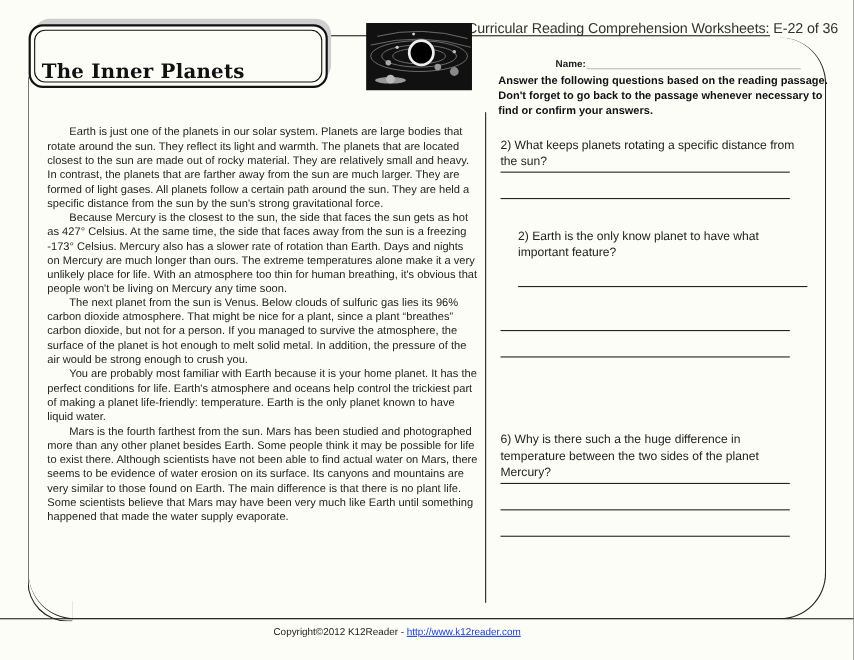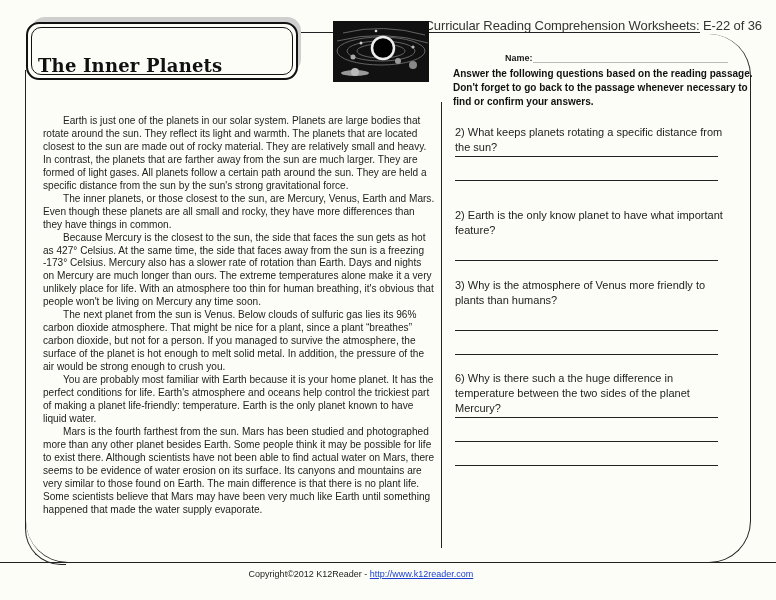--- a/index.html
+++ b/index.html
@@ -124,46 +124,44 @@
     <circle cx="28" cy="22" r="1.5" fill="#ccc"></circle>
     <circle cx="80" cy="26" r="1.6" fill="#bbb"></circle>
     <circle cx="43" cy="10" r="1.3" fill="#ddd"></circle>
     <ellipse cx="22" cy="52" rx="14" ry="3" fill="#999"></ellipse>
     <circle cx="22" cy="51" r="4" fill="#bbb"></circle>
   </svg>
 </div>
 
 <div class="passage">
   <p>Earth is just one of the planets in our solar system. Planets are large bodies that rotate around the sun. They reflect its light and warmth. The planets that are located closest to the sun are made out of rocky material. They are relatively small and heavy. In contrast, the planets that are farther away from the sun are much larger. They are formed of light gases. All planets follow a certain path around the sun. They are held a specific distance from the sun by the sun's strong gravitational force.</p>
-  <p>The inner planets, or those closest to the sun, are Mercury, Venus, Earth and Mars. Even though these planets are all small and rocky, they have more differences than they have things in common.</p>
   <p>Because Mercury is the closest to the sun, the side that faces the sun gets as hot as 427° Celsius. At the same time, the side that faces away from the sun is a freezing -173° Celsius. Mercury also has a slower rate of rotation than Earth. Days and nights on Mercury are much longer than ours. The extreme temperatures alone make it a very unlikely place for life. With an atmosphere too thin for human breathing, it's obvious that people won't be living on Mercury any time soon.</p>
   <p>The next planet from the sun is Venus. Below clouds of sulfuric gas lies its 96% carbon dioxide atmosphere. That might be nice for a plant, since a plant “breathes” carbon dioxide, but not for a person. If you managed to survive the atmosphere, the surface of the planet is hot enough to melt solid metal. In addition, the pressure of the air would be strong enough to crush you.</p>
   <p>You are probably most familiar with Earth because it is your home planet. It has the perfect conditions for life. Earth's atmosphere and oceans help control the trickiest part of making a planet life-friendly: temperature. Earth is the only planet known to have liquid water.</p>
   <p>Mars is the fourth farthest from the sun. Mars has been studied and photographed more than any other planet besides Earth. Some people think it may be possible for life to exist there. Although scientists have not been able to find actual water on Mars, there seems to be evidence of water erosion on its surface. Its canyons and mountains are very similar to those found on Earth. The main difference is that there is no plant life. Some scientists believe that Mars may have been very much like Earth until something happened that made the water supply evaporate.</p>
 </div>
 
 <div class="divider"></div>
 
 <div class="name-row">Name:</div>
 <div class="name-line"></div>
 
 <div class="instructions">Answer the following questions based on the reading passage. Don't forget to go back to the passage whenever necessary to find or confirm your answers.</div>
 
 <div class="questions">
   <div style="height:83px;">
     <div class="q">2) What keeps planets rotating a specific distance from the sun?</div>
     <div class="ans-line" style="margin-top:1px;"></div>
     <div class="ans-line" style="margin-top:22px;"></div>
   </div>
-  <div style="height:70px;">
+  <div style="height:70px;margin-left:16px;">
     <div class="q">2) Earth is the only know planet to have what important feature?</div>
     <div class="ans-line" style="margin-top:22px;"></div>
   </div>
   <div style="height:93px;">
-    <div class="q">3) Why is the atmosphere of Venus more friendly to plants than humans?</div>
     <div class="ans-line" style="margin-top:22px;"></div>
     <div class="ans-line" style="margin-top:22px;"></div>
   </div>
   <div style="height:101px;">
     <div class="q">6) Why is there such a the huge difference in temperature between the two sides of the planet Mercury?</div>
     <div class="ans-line" style="margin-top:1px;"></div>
     <div class="ans-line" style="margin-top:22px;"></div>
     <div class="ans-line" style="margin-top:22px;"></div>
   </div>
 </div>

